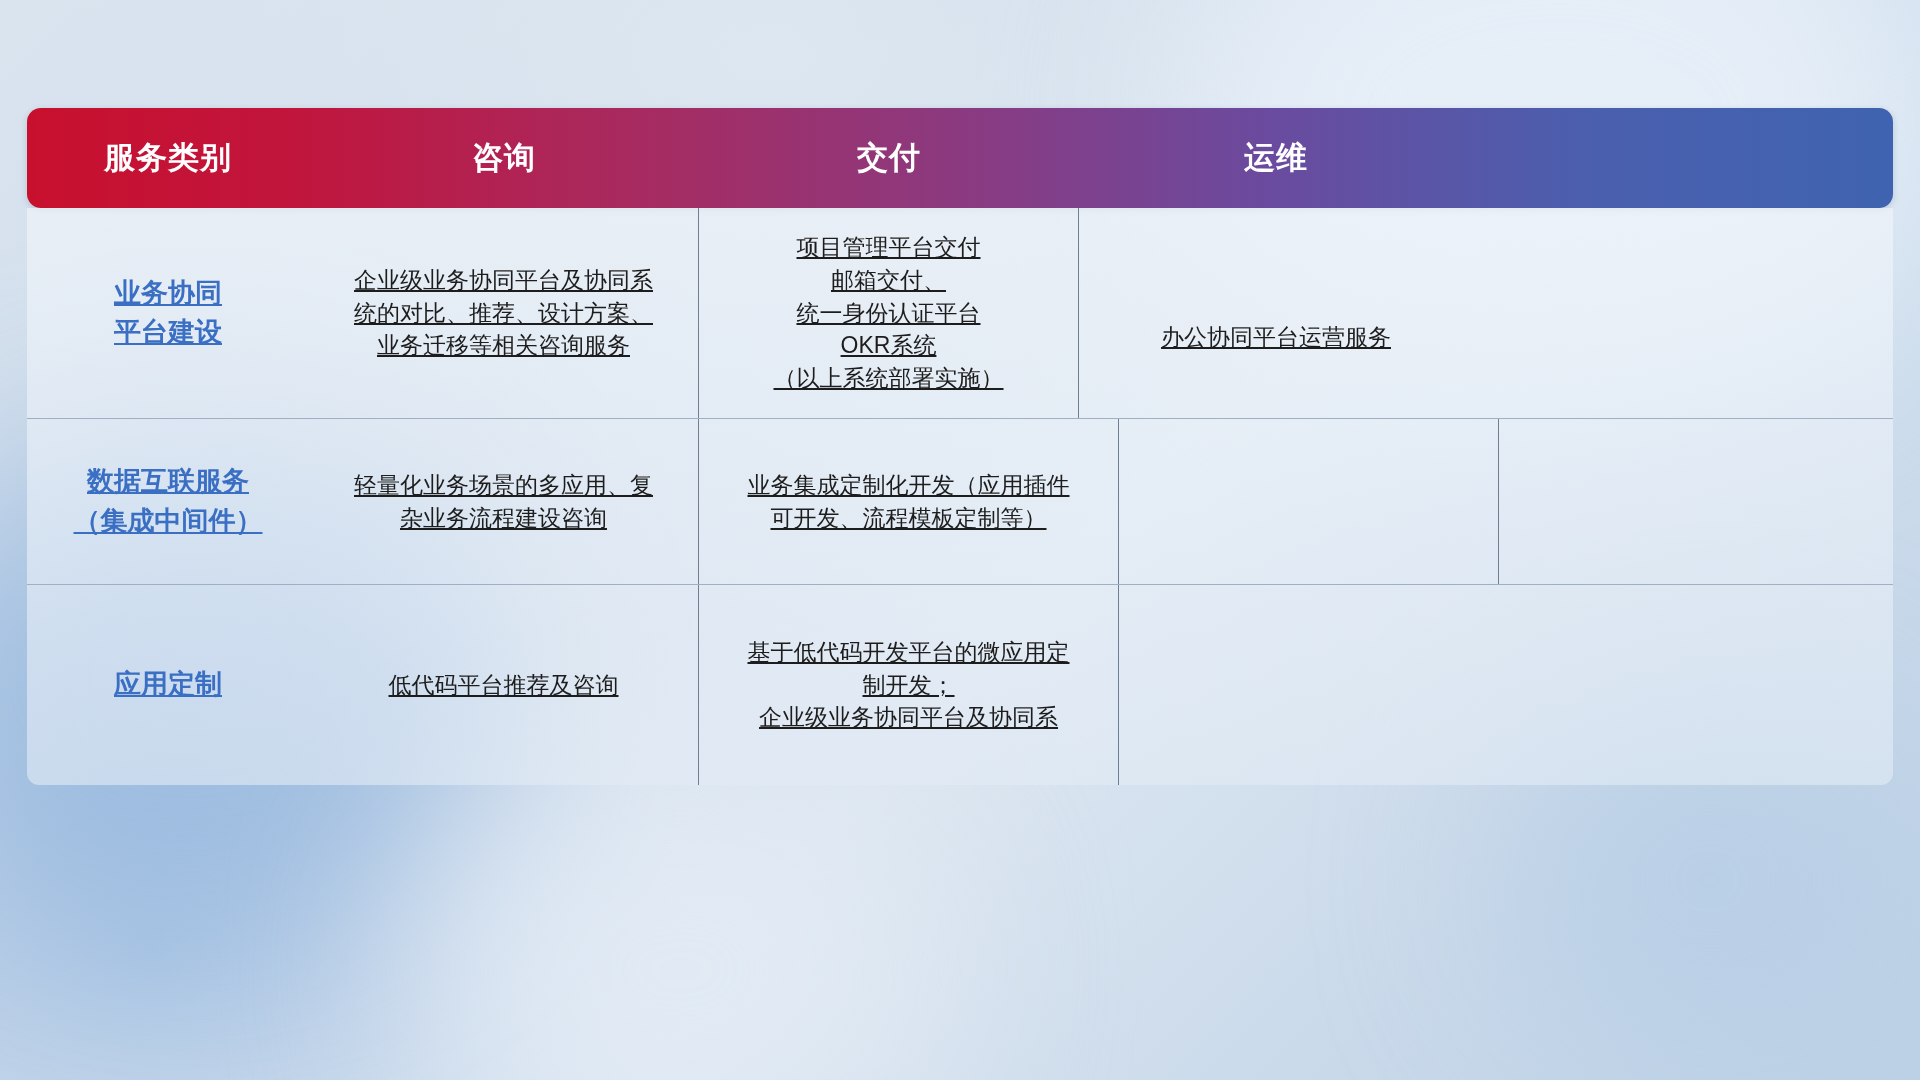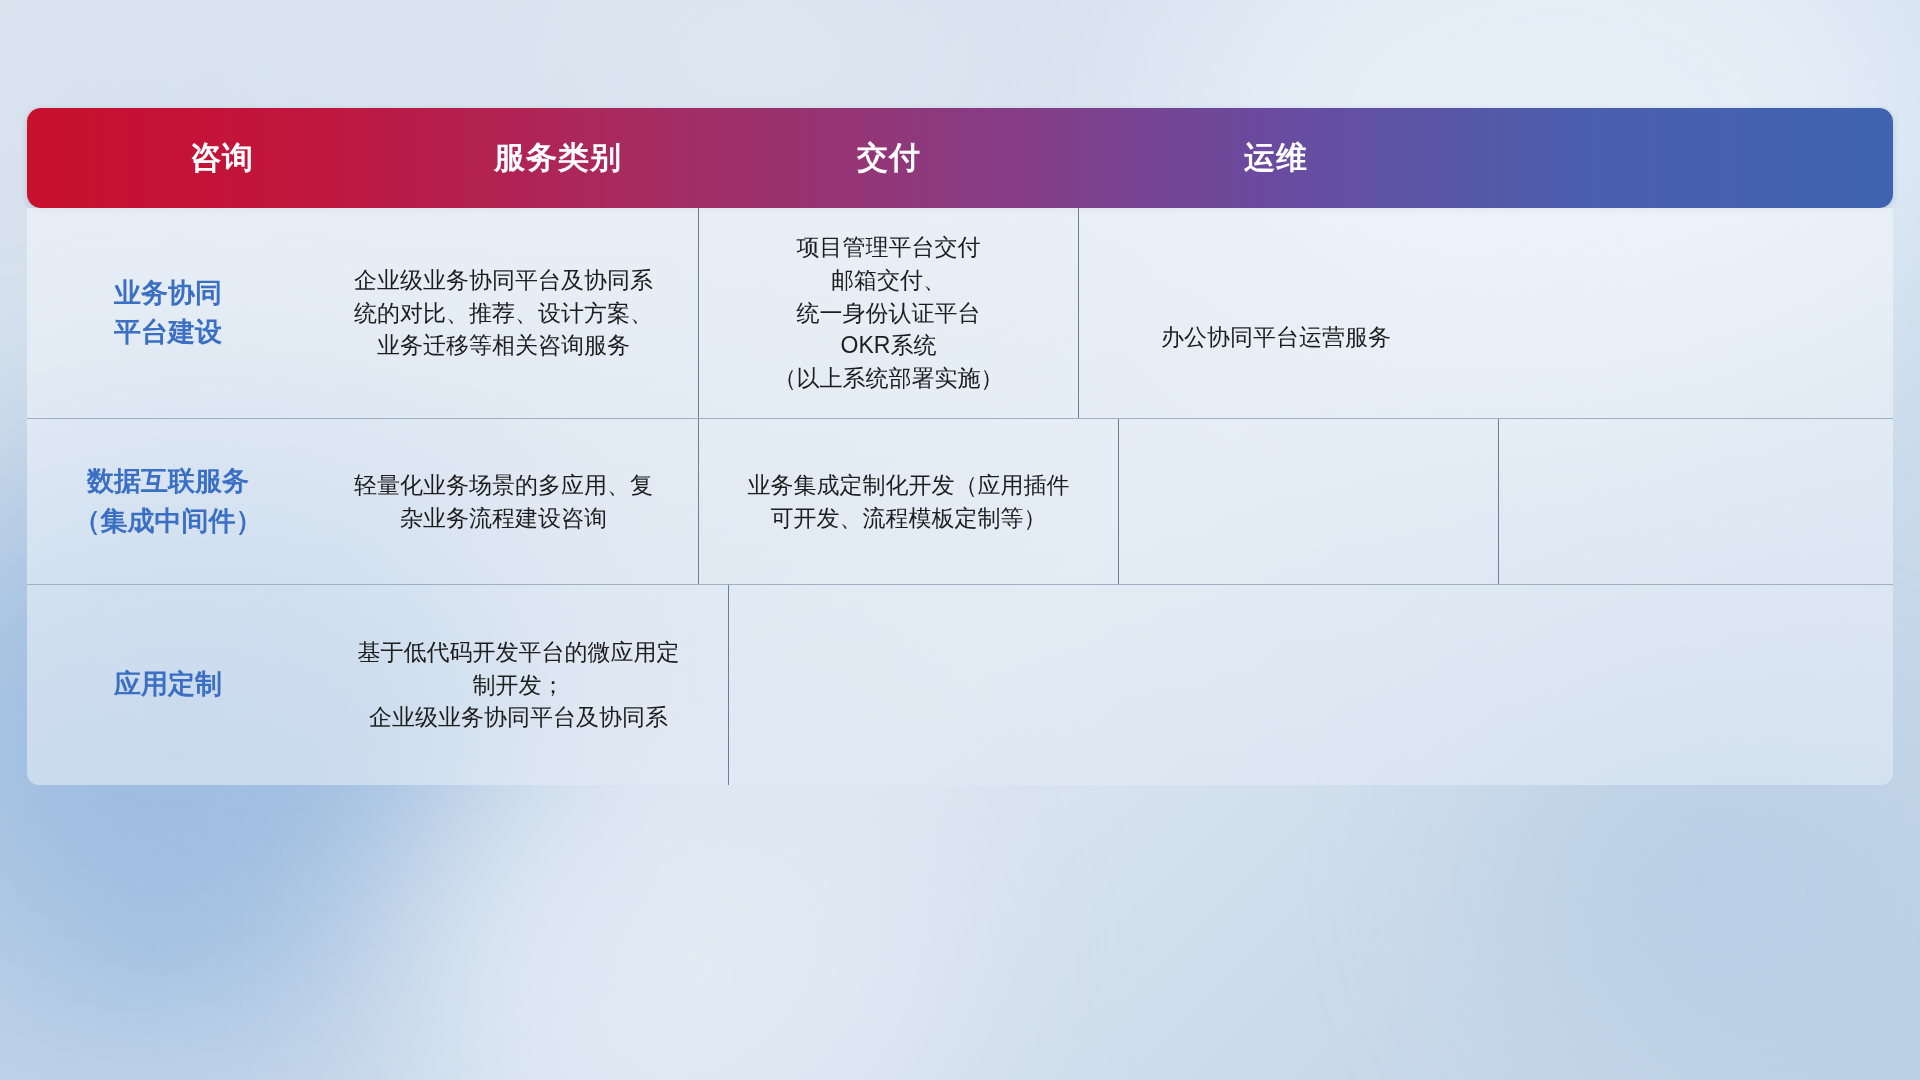--- a/index.html
+++ b/index.html
@@ -93,21 +93,21 @@
     border-right: 1px solid #6f7f92;
   }
   .cell:last-child { border-right: none; margin-top: 48px; }
   .cat-cell {
     color: #3a6fc4;
     font-weight: bold;
     font-size: 27px;
     line-height: 1.45;
     border-right: none;
   }
-  .cell .txt { display: block; white-space: pre-line; }
+  .cell .txt { display: block; white-space: pre-line; text-decoration: underline; }
 
   
   .c0 { width: 282px; }
   .c1 { width: 390px; }
   .c2 { width: 420px; }
   .c3 { width: 380px; }
   .c4 { width: 394px; }
 
   .r1 { height: 210px; }
   .r2 { height: 165px; justify-content: flex-end; }
@@ -118,22 +118,22 @@
 
 <div id="page">
   <div class="blob blob1"></div>
   <div class="blob blob2"></div>
   <div class="blob blob3"></div>
   <div class="blob blob4"></div>
 
   <div class="table-wrap">
 
     <div class="header-row">
+      <div class="header-cell c0">服务类别</div>
       <div class="header-cell c1">咨询</div>
-      <div class="header-cell c0">服务类别</div>
       <div class="header-cell c3">交付</div>
       <div class="header-cell c4">运维</div>
     </div>
 
     <div class="body-rows">
 
       <div class="body-row r1">
         <div class="cell cat-cell c0">
             <span class="txt">业务协同
 平台建设</span>
@@ -173,20 +173,23 @@
           </div>
         <div class="cell c4">
             <span class="txt"></span>
           </div>
       </div>
 
       <div class="body-row r3">
         <div class="cell cat-cell c0">
             <span class="txt">应用定制</span>
           </div>
+        <div class="cell c1">
+            <span class="txt">低代码平台推荐及咨询</span>
+          </div>
         <div class="cell c2">
             <span class="txt">基于低代码开发平台的微应用定
 制开发；
 企业级业务协同平台及协同系</span>
           </div>
         <div class="cell c4">
             <span class="txt"></span>
           </div>
       </div>
 

